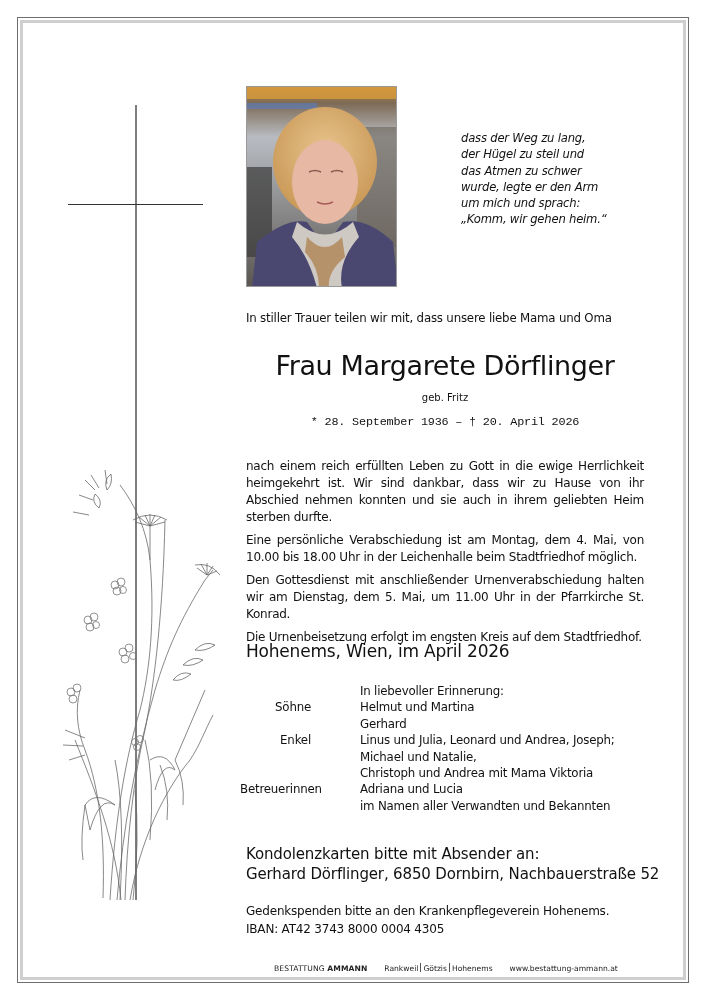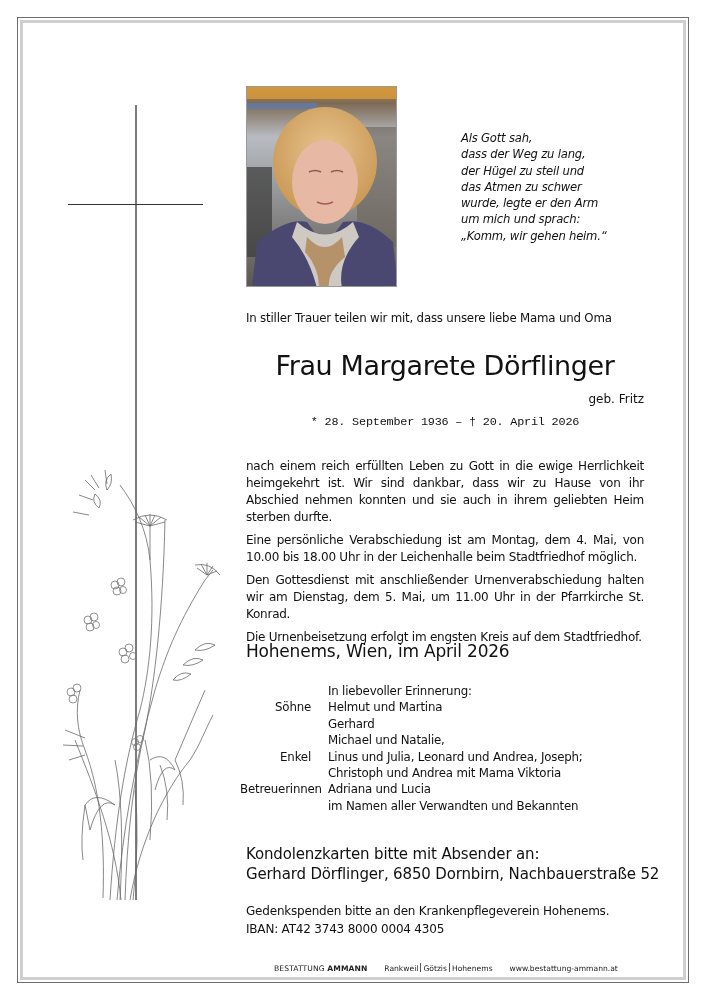--- a/index.html
+++ b/index.html
@@ -16,31 +16,31 @@
   .photo { position: absolute; left: 246px; top: 86px; width: 151px; height: 201px; overflow: hidden;
            border: 1px solid #999; box-sizing: border-box; }
 
   .poem { position: absolute; left: 461px; top: 130px; width: 200px;
           font-size: 11.6px; line-height: 16.3px; font-style: italic; letter-spacing: -0.2px; }
   .poem div { white-space: nowrap; }
 
   .intro { position: absolute; left: 246px; top: 311px; font-size: 11.8px; letter-spacing: -0.2px; white-space: nowrap; }
   .name { position: absolute; left: 246px; width: 398px; top: 350px; text-align: center;
           font-size: 27px; letter-spacing: -0.4px; white-space: nowrap; }
-  .maiden { position: absolute; left: 246px; width: 398px; top: 392px; text-align: right; font-size: 12px; }
+  .maiden { position: absolute; left: 246px; width: 398px; top: 392px; text-align: center; font-size: 10px; }
   .dates { position: absolute; left: 246px; width: 398px; top: 415px; text-align: center; font-size: 11.8px; letter-spacing: -0.2px; font-family: Liberation Mono, monospace; }
 
   .body-text { position: absolute; left: 246px; width: 398px; top: 458px; font-size: 12px;
                line-height: 17px; text-align: justify; letter-spacing: -0.25px; }
   .body-text p { margin: 0 0 6px 0; }
 
   .place { position: absolute; left: 246px; top: 641px; font-size: 17px; letter-spacing: -0.2px; }
 
   .mourners { position: absolute; left: 240px; top: 683px; font-size: 11.8px; line-height: 16.4px; letter-spacing: -0.2px; }
-  .m-row { display: flex; }
+  .m-row { display: flex; gap: 32px; }
   .m-role { width: 88px; text-align: right; padding-right: 17px; box-sizing: border-box; white-space: nowrap; }
   .m-text { white-space: nowrap; }
 
   .cards { position: absolute; left: 246px; top: 844px; font-size: 15px; line-height: 20px; letter-spacing: -0.15px; }
   .donations { position: absolute; left: 246px; top: 903px; font-size: 12px; line-height: 17.5px; letter-spacing: -0.2px; }
 
   .footer { position: absolute; left: 246px; top: 963px; font-size: 7.6px; white-space: nowrap; color: #222; padding-left: 28px; }
   .footer .brand { font-weight: normal; letter-spacing: 0.1px; }
   .footer .brand b { font-weight: bold; }
   .footer .sep { display: inline-block; width: 1px; height: 9px; background: #555; vertical-align: -1px; margin: 0 2px; }
@@ -133,21 +133,20 @@
     <ellipse cx="78" cy="95" rx="33" ry="42" fill="#e7b8a4"></ellipse>
     <path d="M62 85 q6 -3 12 0 M84 85 q6 -3 12 0" stroke="#8a5a50" stroke-width="1.5" fill="none"></path>
     <path d="M70 115 q8 4 16 0" stroke="#a55a55" stroke-width="1.5" fill="none"></path>
     <path d="M5 201 L10 155 Q40 130 60 135 L78 160 L96 135 Q120 130 146 155 L151 201 Z" fill="#4a4870"></path>
     <path d="M50 135 Q78 160 106 135 L112 150 Q90 175 95 201 L70 201 Q62 170 45 150 Z" fill="#cfc9c4"></path>
     <path d="M60 150 Q78 170 95 150 L98 170 Q80 185 82 201 L72 201 Q72 180 58 165 Z" fill="#b5926a"></path>
   </svg>
 </div>
 
 <div class="poem">
-  <div>Als Gott sah,</div>
   <div>dass der Weg zu lang,</div>
   <div>der Hügel zu steil und</div>
   <div>das Atmen zu schwer</div>
   <div>wurde, legte er den Arm</div>
   <div>um mich und sprach:</div>
   <div>„Komm, wir gehen heim.“</div>
 </div>
 
 <div class="intro">In stiller Trauer teilen wir mit, dass unsere liebe Mama und Oma</div>
 <div class="name">Frau Margarete Dörflinger</div>
@@ -170,26 +169,26 @@
   </div>
   <div class="m-row">
     <span class="m-role">Söhne</span>
     <span class="m-text">Helmut und Martina</span>
   </div>
   <div class="m-row">
     <span class="m-role"></span>
     <span class="m-text">Gerhard</span>
   </div>
   <div class="m-row">
-    <span class="m-role"></span>
-    <span class="m-text">Michael und Natalie,</span>
-  </div>
-  <div class="m-row">
     <span class="m-role">Enkel</span>
     <span class="m-text">Linus und Julia, Leonard und Andrea, Joseph;</span>
+  </div>
+  <div class="m-row">
+    <span class="m-role"></span>
+    <span class="m-text">Michael und Natalie,</span>
   </div>
   <div class="m-row">
     <span class="m-role"></span>
     <span class="m-text">Christoph und Andrea mit Mama Viktoria</span>
   </div>
   <div class="m-row">
     <span class="m-role">Betreuerinnen</span>
     <span class="m-text">Adriana und Lucia</span>
   </div>
   <div class="m-row">

